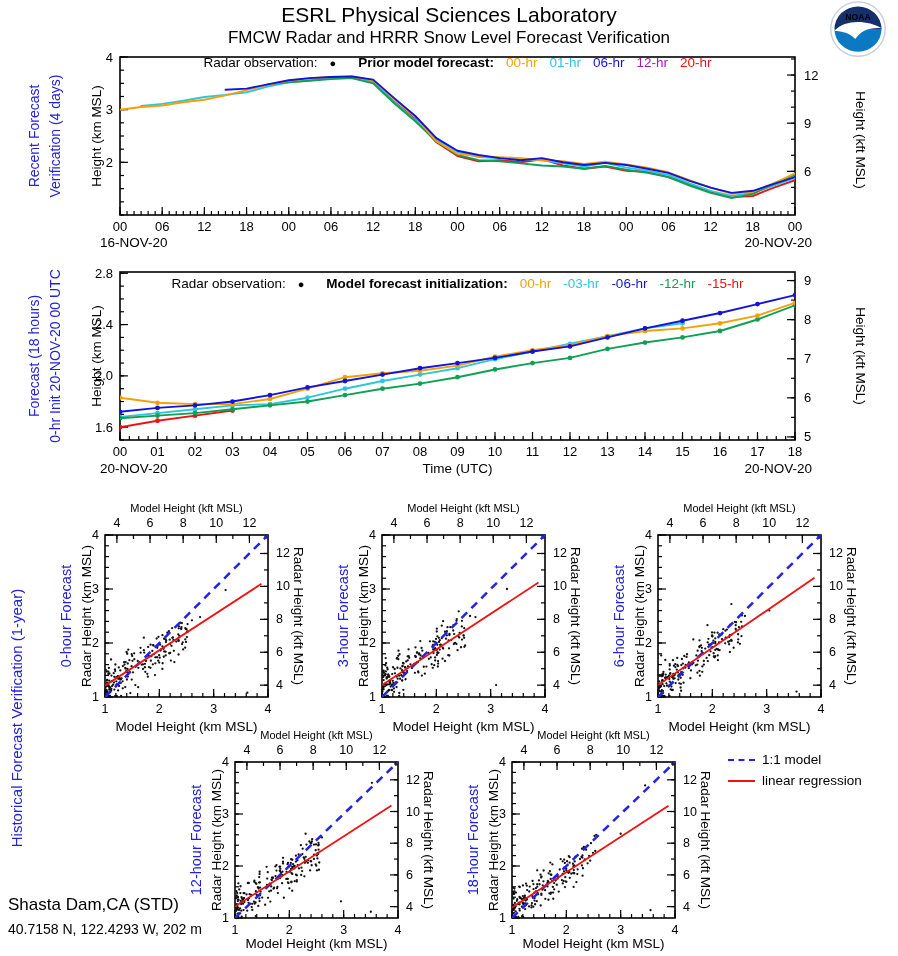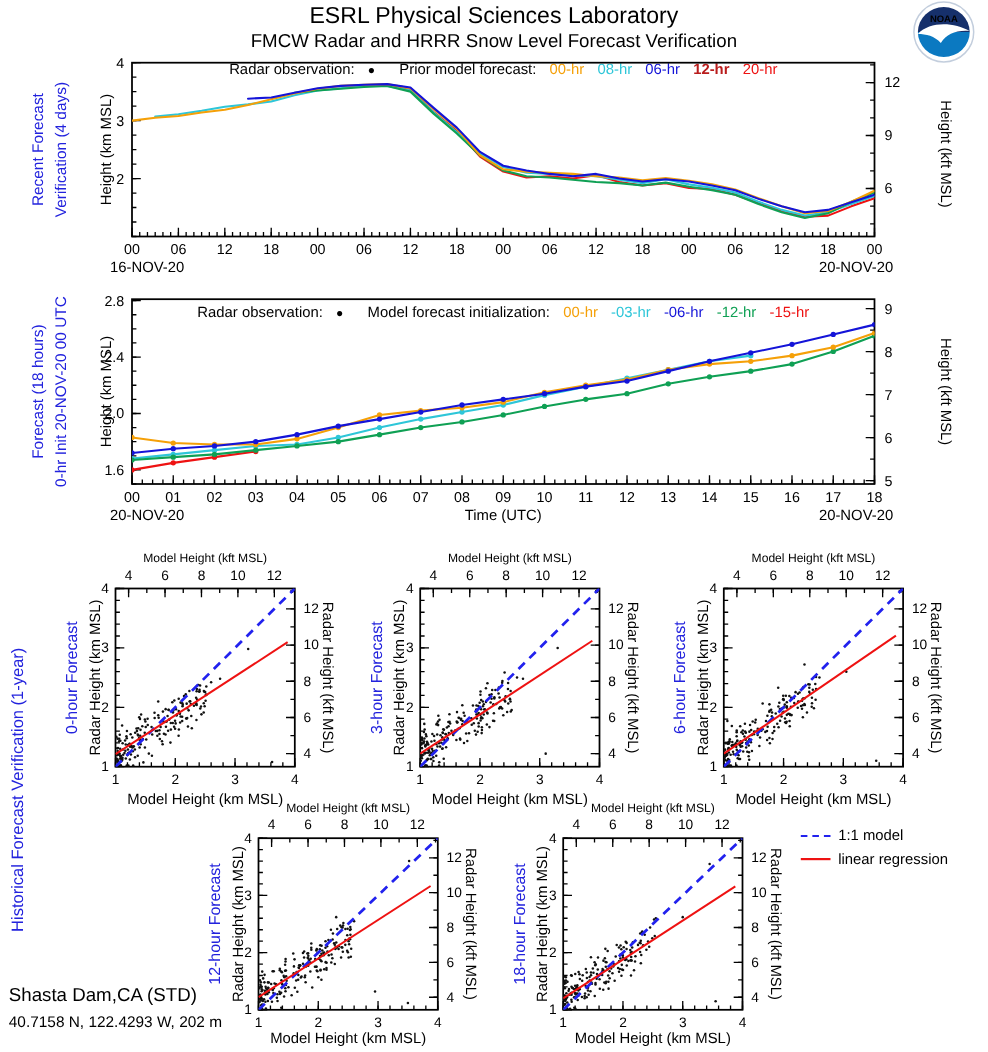--- a/index.html
+++ b/index.html
@@ -9,21 +9,21 @@
   .hdr-title{left:0;right:0;top:3px;font-size:21px;text-align:center;}
   .hdr-sub{left:0;right:0;top:28px;font-size:17px;text-align:center;}
   .rl{position:absolute;white-space:nowrap;transform:translate(-50%,-50%) rotate(-90deg);}
   .rr{position:absolute;white-space:nowrap;transform:translate(-50%,-50%) rotate(90deg);}
   .axlab{font-size:13.5px;}
   .sideblue{font-size:14px;}
   .sct{font-size:14.5px;}
   .legendrow{position:absolute;display:flex;justify-content:center;align-items:baseline;
              gap:12px;font-size:13.5px;}
   .obsdot{font-size:11px;}
-  .mlbl{margin-left:10px;}
+  .mlbl{margin-left:10px;font-weight:bold;}
   .datelbl{font-size:13.5px;}
   .sctop{position:absolute;text-align:center;font-size:11px;}
   .scx{position:absolute;text-align:center;font-size:13.5px;}
   .lg2{display:flex;align-items:center;gap:7px;margin-bottom:6px;font-size:13.5px;}
   .samp{display:inline-block;width:27px;height:0;border-top:2.6px dashed #2222EE;}
   .samp2{display:inline-block;width:27px;height:0;border-top:2.6px solid #EE1212;}
   .station{font-size:17px;}
   .coords{font-size:14px;}
   svg{display:block;}
   svg text{font-family:"Liberation Sans",sans-serif;fill:#000;}
@@ -51,23 +51,23 @@
   <div class="rl sideblue" style="left: 34px; top: 136px; color: rgb(34, 34, 221);">Recent Forecast</div>
   <div class="rl sideblue" style="left: 55px; top: 136px; color: rgb(34, 34, 221);">Verification (4 days)</div>
   <div class="rl axlab" style="left:96px;top:136px;">Height (km MSL)</div>
   <div class="rr axlab" style="left:860px;top:140px;">Height (kft MSL)</div>
 
   <div class="legendrow" style="left:120px;top:55px;width:675px;">
     <span>Radar observation:</span>
       <span class="obsdot">●</span>
       <span class="mlbl">Prior model forecast:</span>
     <span style="color: rgb(245, 160, 8);">00-hr</span>
-    <span style="color: rgb(46, 198, 216);">08-hr</span>
+    <span style="color: rgb(46, 198, 216);">01-hr</span>
     <span style="color: rgb(20, 20, 216);">06-hr</span>
-    <span style="color: #b91c1c; font-weight: bold;">12-hr</span>
+    <span style="color: #a21caf;">12-hr</span>
     <span style="color: rgb(238, 18, 18);">20-hr</span>
   </div>
 
   <svg id="svg-p1" class="abs" style="left:95px;top:48px;" width="730" height="200">
       <clipPath id="svg-p1-cp">
         <rect x="25" y="9" width="675" height="158"></rect>
       </clipPath>
       <line x1="25" y1="167" x2="25" y2="163" stroke="#000" stroke-width="1.2"></line>
       <line x1="32.03125" y1="167" x2="32.03125" y2="163" stroke="#000" stroke-width="1.2"></line>
       <line x1="39.0625" y1="167" x2="39.0625" y2="163" stroke="#000" stroke-width="1.2"></line>

